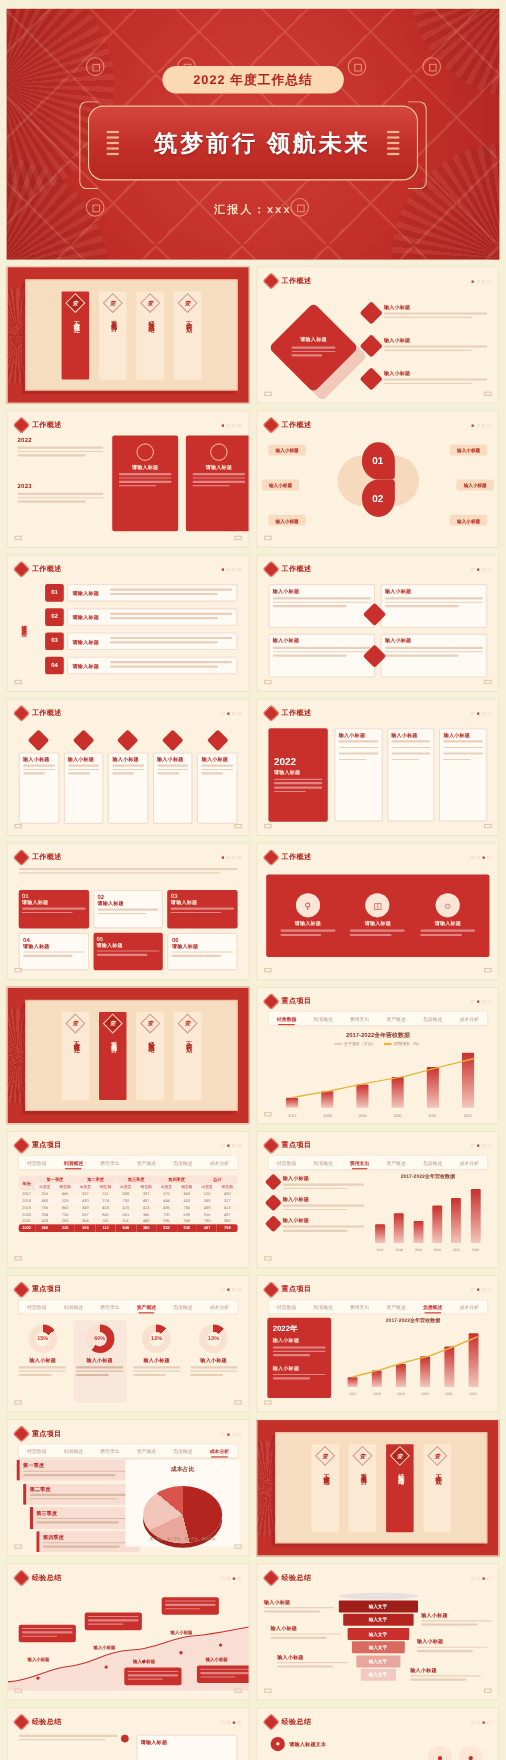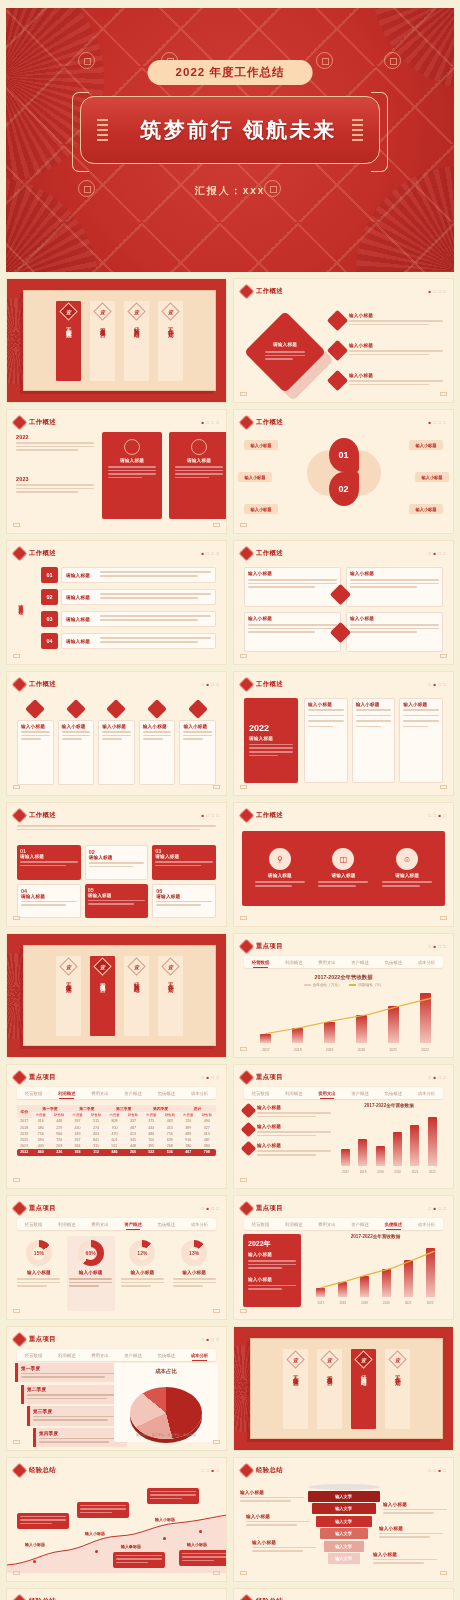--- a/index.html
+++ b/index.html
@@ -7,21 +7,21 @@
   body {
     width:460px; min-height:1600px;
     background:#f7f0d8;
     font-family:"Liberation Sans","DejaVu Sans",sans-serif;
     -webkit-font-smoothing:antialiased;
   }
   .page { width:460px; padding:8px 6px 10px; display:flex; flex-direction:column; gap:6px; }
 
   
   .cover {
-    position:relative; width:448px; height:264px; margin:0 auto;
+    position:relative; width:448px; height:228px; margin:0 auto;
     background:
       radial-gradient(circle at 50% 45%, #cf3b35 0%, #c22e28 60%, #ae2620 100%);
     overflow:hidden;
   }
   .cover .fan {
     position:absolute; width:210px; height:210px; border-radius:50%;
     background:repeating-conic-gradient(from 0deg, rgba(255,255,255,.055) 0deg 3deg, rgba(0,0,0,.05) 3deg 6.5deg);
     opacity:.95;
   }
   .fan.tl { left:-112px; top:-36px; }

